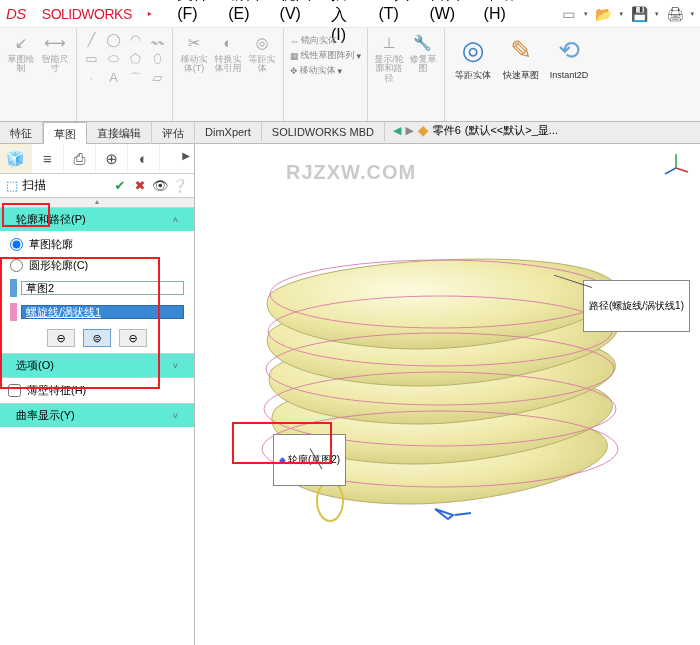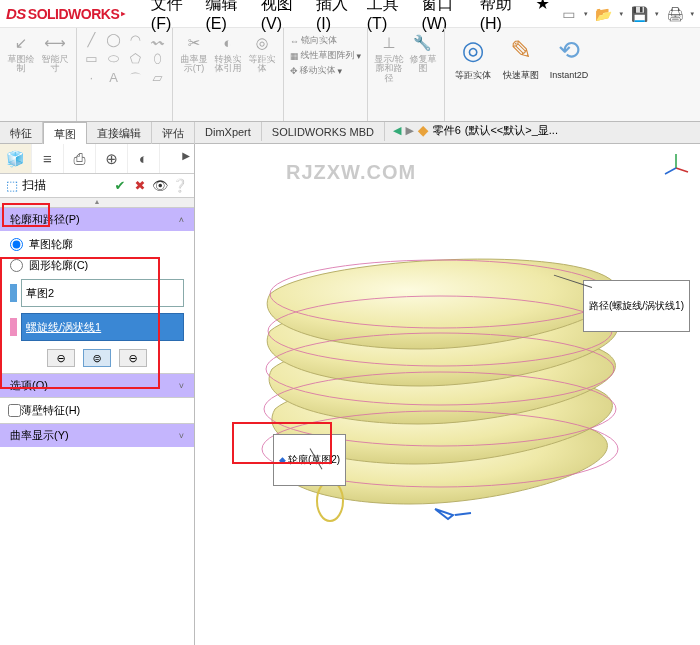--- a/index.html
+++ b/index.html
@@ -1,20 +1,20 @@
 <!DOCTYPE html>
 <html><head>
 <meta charset="utf-8">
 <style>
   * { box-sizing: border-box; margin: 0; padding: 0; font-family: "Microsoft YaHei", Arial, sans-serif; }
   body { width: 700px; height: 645px; overflow: hidden; background: #fff; font-size: 11px; position: relative; }
 
   
   .title-bar { height: 28px; background: #fff; display: flex; align-items: center; padding: 0 6px; border-bottom: 1px solid #e6e6e6; }
-  .logo { color: #da1a32; font-weight: bold; font-size: 14px; letter-spacing: -0.5px; display: flex; align-items: center; gap: 2px; }
+  .logo { color: #da1a32; font-weight: normal; font-size: 14px; letter-spacing: -0.5px; display: flex; align-items: center; gap: 16px; }
   .logo-ds { font-style: italic; font-size: 15px; }
   .menus { display: flex; gap: 2px; margin-left: 18px; font-size: 16px; }
   .menus span { padding: 3px 8px; cursor: default; }
   .qat { margin-left: auto; display: flex; gap: 6px; align-items: center; }
   .qat .ic { width: 22px; height: 22px; display: inline-flex; align-items: center; justify-content: center; color: #555; font-size: 14px; }
   .drop-arrow { font-size: 7px; color: #555; margin-left: -2px; }
 
   
   .ribbon { height: 94px; background: #f7f7f7; border-bottom: 1px solid #bbb; display: flex; }
   .ribbon-group { border-left: 1px solid #d5d5d5; padding: 4px 6px 2px 6px; display: flex; gap: 4px; }
@@ -43,34 +43,34 @@
   .panel-tabs .pt { width: 32px; height: 100%; display: flex; align-items: center; justify-content: center; font-size: 15px; color: #555; border-right: 1px solid #eee; }
   .panel-tabs .pt.on { background: #f6f1e0; color: #b58b2c; }
   .pm-header { padding: 3px 6px; display: flex; align-items: center; gap: 4px; font-size: 12px; background: #fff; }
   .pm-header .ticon { color: #1a7fd6; font-size: 13px; }
   .pm-controls { display: flex; gap: 4px; margin-left: auto; }
   .pm-controls span { width: 16px; height: 16px; font-size: 13px; color: #333; text-align: center; }
   .pm-collapse { border-top: 1px solid #ccc; height: 10px; background: #f0f0f0; position: relative; }
   .pm-collapse::after { content: "▲"; font-size: 7px; position: absolute; left: 50%; top: 0; transform: translateX(-50%); color: #888; }
 
   .section { border-top: 1px solid #ccc; }
-  .section-head { padding: 4px 10px; font-size: 11px; display: flex; align-items: center; justify-content: space-between; background: #c4b5fd; }
+  .section-head { padding: 4px 16px; font-size: 11px; display: flex; align-items: center; justify-content: space-between; background: #5eead4; }
   .section-body { padding: 6px 10px; display: flex; flex-direction: column; gap: 6px; }
   .radio-row { display: flex; align-items: center; gap: 6px; font-size: 11px; }
   .field-row { display: flex; align-items: center; gap: 4px; }
   .color-chip { width: 7px; height: 18px; }
   .c-blue { background: #5aa1dc; }
   .c-pink { background: #ef8fbf; }
-  .field-input { flex: 1; height: 28px; border: 1px solid #8aa; padding: 3px 4px; font-size: 11px; background: #fff; }
+  .field-input { flex: 1; height: 14px; border: 1px solid #8aa; padding: 3px 4px; font-size: 11px; background: #fff; }
   .field-input.sel { background: #3a87d4; color: #fff; border-color: #2a6bb0; text-decoration: underline; }
   .align-row { display: flex; gap: 8px; justify-content: center; margin-top: 2px; }
   .align-btn { width: 28px; height: 18px; border: 1px solid #bbb; background: #efefef; display: inline-flex; align-items: center; justify-content: center; font-size: 11px; }
   .align-btn.on { background: #d8e7f5; border-color: #6aa0d0; }
 
-  .check-row { display: flex; align-items: center; padding: 5px 8px; font-size: 11px; }
+  .check-row { display: flex; align-items: center; gap: 6px; padding: 5px 8px; font-size: 11px; }
 
   
   .viewport { position: absolute; left: 195px; top: 144px; right: 0; bottom: 0; background: #fff; overflow: hidden; }
   .triad { position: absolute; right: 10px; top: 6px; width: 28px; height: 28px; }
   .callout { position: absolute; background: #fff; border: 1px solid #888; padding: 18px 5px; font-size: 10px; white-space: nowrap; }
   .leader { position: absolute; border-top: 1px solid #555; }
 
   
   .redbox { position: absolute; border: 2px solid #ee1c25; pointer-events: none; }
 
@@ -139,21 +139,21 @@
           <span>·</span>
           <span>A</span>
           <span>⌒</span>
           <span>▱</span>
         </div>
     </div>
   </div>
   <div class="ribbon-group">
     <div class="rbtn">
         <span class="glyph">✂</span>
-        <span>曲率显示(T)</span>
+        <span>移动实体(T)</span>
       </div>
     <div class="rbtn">
         <span class="glyph">◐</span>
         <span>转换实体引用</span>
       </div>
     <div class="rbtn">
         <span class="glyph">◎</span>
         <span>等距实体</span>
       </div>
   </div>

